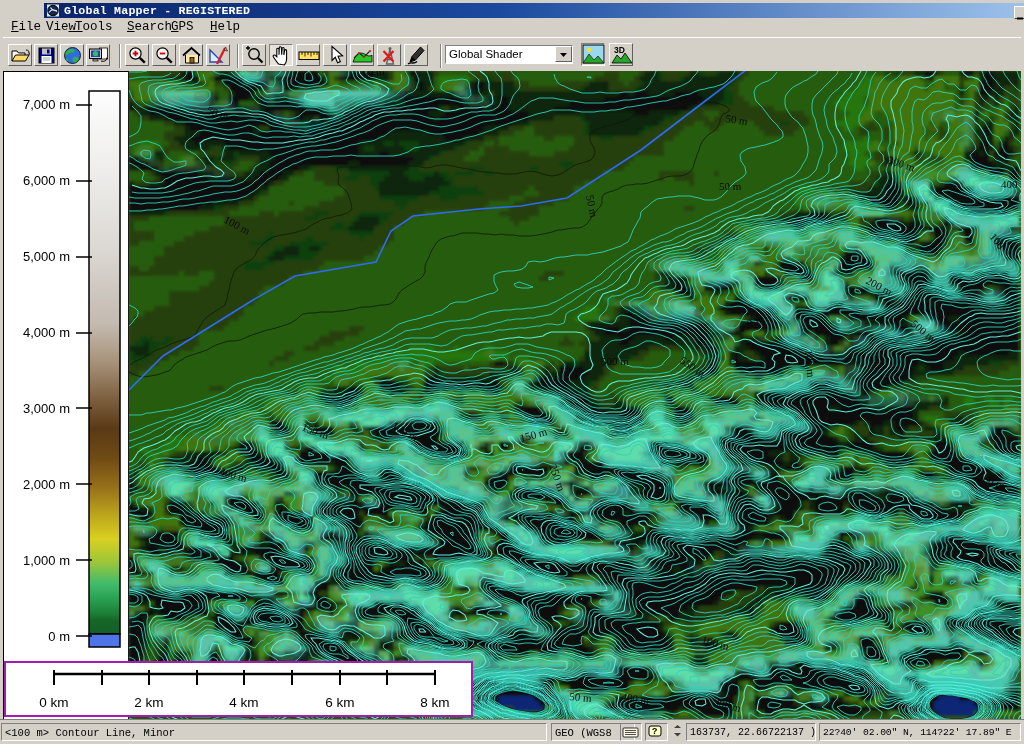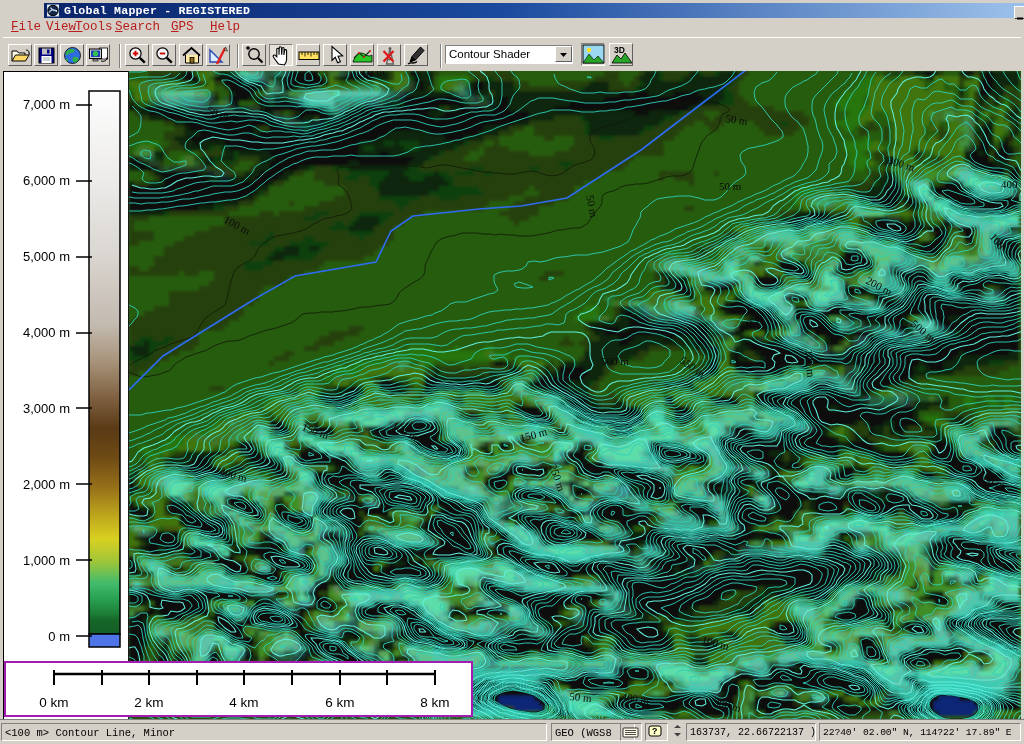--- a/index.html
+++ b/index.html
@@ -1,19 +1,19 @@
 <!DOCTYPE html>
 <html><head><meta charset="utf-8"><title>Global Mapper</title>
 <style>
 *{margin:0;padding:0;box-sizing:border-box}
 body{width:1024px;height:744px;overflow:hidden;background:#d4d0c8;font-family:"Liberation Sans",sans-serif;position:relative}
 #title{position:absolute;left:3px;top:3px;width:1018px;height:15px;background:linear-gradient(90deg,#0a246a 0%,#1b4a9e 45%,#a6caf0 100%);margin-left:41px;}
 #title .txt{position:absolute;left:20px;top:1px;color:#fff;font:bold 11.6px "Liberation Mono",monospace;letter-spacing:0.2px;white-space:pre}
 .wbtn{position:absolute;top:3px;width:14px;height:13px;background:#d4d0c8;border-top:1px solid #fff;border-left:1px solid #fff;border-right:1.5px solid #404040;border-bottom:1.5px solid #404040}
-#menubar{position:absolute;left:3px;top:18px;width:1018px;height:19px;font:12.5px "Liberation Mono",monospace;color:#b91c1c}
+#menubar{position:absolute;left:3px;top:18px;width:1018px;height:19px;font:12.5px "Liberation Mono",monospace;color:#000000}
 #menubar span{position:absolute;top:2px}
 #menubar u{text-decoration:underline}
 #toolbar{position:absolute;left:3px;top:37px;width:1018px;height:34px;border-top:1px solid #fff}
 #map{position:absolute;left:128px;top:71px;width:893px;height:648px;overflow:hidden;background:#2b5a14;border-left:1px solid #1a1a1a}
 #legend{position:absolute;left:3px;top:71px;width:125px;height:728px;background:#fff;border-left:1.5px solid #000;border-top:1.5px solid #000;border-bottom:1.5px solid #000}
 #scalebox{position:absolute;left:4px;top:661px;width:469px;height:56px;background:#fff;border:2px solid #a21caf}
 #statusbar{position:absolute;left:0px;top:719px;width:1024px;height:25px;background:#d4d0c8;border-top:1px solid #808080}
 .scell{position:absolute;top:3px;height:18px;border-top:1px solid #808080;border-left:1px solid #808080;border-bottom:1px solid #fff;border-right:1px solid #fff;font:10.5px "Liberation Mono",monospace;color:#000;white-space:pre;overflow:hidden}
 .scell div{padding:3px 0 0 3px}
 </style></head>
@@ -121,21 +121,21 @@
       </svg></div>
 <div class="wbtn" style="left:1003px"><svg width="12" height="11">
         <path d="M2.5 1.5l7 7M9.5 1.5l-7 7" stroke="#000" stroke-width="1.8"></path>
       </svg></div>
 </div>
 
 <div id="menubar">
 <span style="left:8px"><u>F</u>ile</span>
 <span style="left:43px">Vie<u>w</u></span>
 <span style="left:72px"><u>T</u>ools</span>
-<span style="left:112px"><u>S</u>earch</span>
+<span style="left:124px"><u>S</u>earch</span>
 <span style="left:168px"><u>G</u>PS</span>
 <span style="left:207px"><u>H</u>elp</span>
 </div>
 
 <div id="toolbar">
 <div style="position:absolute;left:116px;top:6px;width:2px;height:24px;border-left:1px solid #808080;border-right:1px solid #fff"></div>
 <div style="position:absolute;left:234px;top:6px;width:2px;height:24px;border-left:1px solid #808080;border-right:1px solid #fff"></div>
 <div style="position:absolute;left:437px;top:6px;width:2px;height:24px;border-left:1px solid #808080;border-right:1px solid #fff"></div>
 </div>
 <div style="position:absolute;left:8px;top:44px;width:24px;height:22px;border-top:1px solid #fff;border-left:1px solid #fff;border-bottom:1px solid #606060;border-right:1px solid #606060;background:#d4d0c8;">
@@ -255,21 +255,21 @@
       <path d="M1 19l6-9 5 6 4-4 6 7z" fill="#28a428" stroke="#000" stroke-width=".6"></path>
     </svg>
   </div>
 <div style="position:absolute;left:609px;top:43px;width:24px;height:23px;border-top:1px solid #fff;border-left:1px solid #fff;border-bottom:1px solid #606060;border-right:1px solid #606060;background:#d4d0c8;text-align:center;">
     <svg width="24" height="21" viewBox="0 0 24 21" style="position:absolute;left:0;top:0">
       <text x="4" y="9" font-family="Liberation Sans" font-size="8.5" font-weight="bold" fill="#000">3D</text>
       <path d="M2 19l5-8 4 4 4-6 7 10z" fill="#28a428" stroke="#000" stroke-width=".8"></path>
     </svg>
   </div>
 <div style="position:absolute;left:445px;top:45px;width:128px;height:19px;background:#fff;border-top:1.5px solid #808080;border-left:1.5px solid #808080;border-bottom:1px solid #fff;border-right:1px solid #fff">
-<div style="position:absolute;left:3px;top:2px;font-size:11.5px">Contour Shader</div>
+<div style="position:absolute;left:3px;top:2px;font-size:11.5px">Global Shader</div>
 <div style="position:absolute;right:0;top:0;width:17px;height:16px;background:#d4d0c8;border-top:1px solid #fff;border-left:1px solid #fff;border-bottom:1px solid #606060;border-right:1px solid #606060"><svg width="15" height="14">
         <path d="M4 6l3.5 4L11 6z" fill="#000"></path>
       </svg></div>
 </div>
 
 <div id="legend">
 <svg width="125" height="585">
 <defs>
         <linearGradient id="lg" x1="0" y1="0" x2="0" y2="1">
           <stop offset="0" stop-color="#fdfdfd"></stop>

